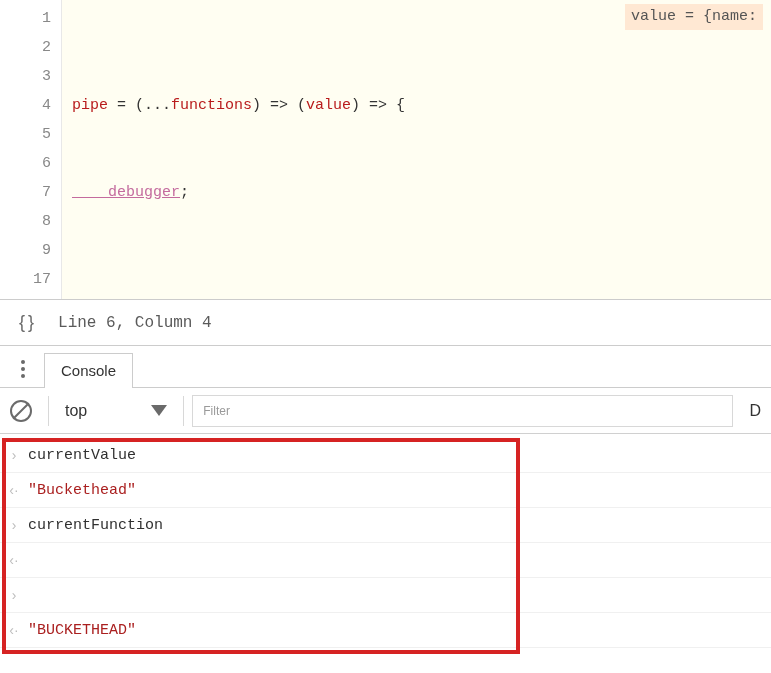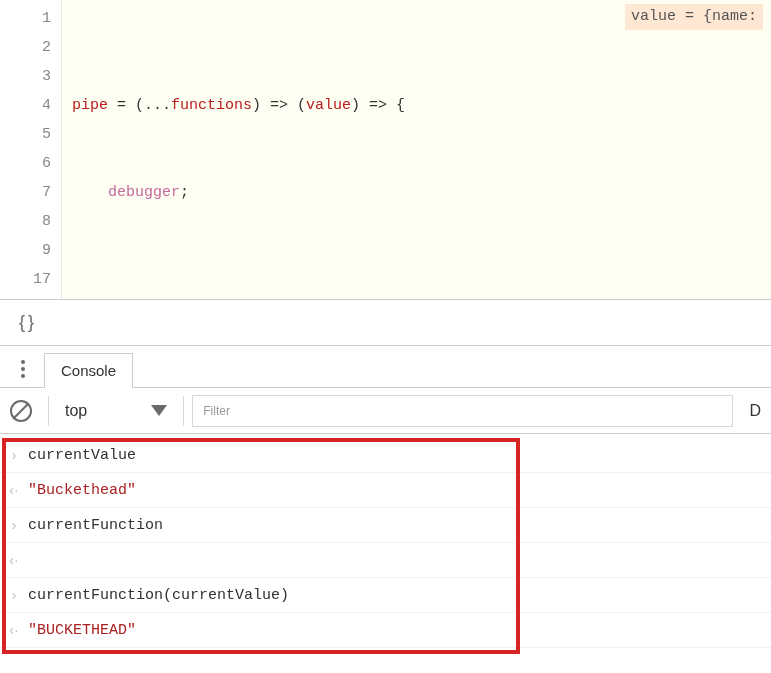--- a/index.html
+++ b/index.html
@@ -31,21 +31,21 @@
   .code {
     flex: 1;
     padding: 4px 0 4px 10px;
     font-size: 15px;
     line-height: 29px;
     white-space: pre;
     position: relative;
     overflow: hidden;
   }
   .code-line { height: 29px; position: relative; }
-  .tok-kw { color: #c46b9e; }
+  .tok-kw { color: #c46b9e; text-decoration: underline; }
   .tok-fn { color: #b91c1c; }
   .tok-plain { color: #333; }
   .inlay {
     position: absolute;
     top: 4px;
     right: 8px;
     background: #ffe8d3;
     color: #555;
     padding: 2px 6px;
     font-size: 15px;
@@ -216,20 +216,21 @@
     
     
     
     
     
   </div>
 </div>
 
 <div class="statusbar">
   <span class="brackets-icon">{ }</span>
+  <span>Line 6, Column 4</span>
 </div>
 
 <div class="tabbar">
   <div class="kebab">
       <span></span>
       <span></span>
       <span></span>
     </div>
   <div class="tab">Console</div>
 </div>
@@ -257,20 +258,19 @@
     </div>
   <div class="console-row">
       <span class="row-icon">›</span>
       <span class="row-text">currentFunction</span>
     </div>
   <div class="console-row">
       <span class="row-icon">‹·</span>
     </div>
   <div class="console-row">
       <span class="row-icon">›</span>
-      <span class="row-text">currentFunction(currentValue)</span>
     </div>
   <div class="console-row">
       <span class="row-icon">‹·</span>
       <span class="row-output">"BUCKETHEAD"</span>
     </div>
   <div class="red-box"></div>
 </div>
 
 </body></html>

